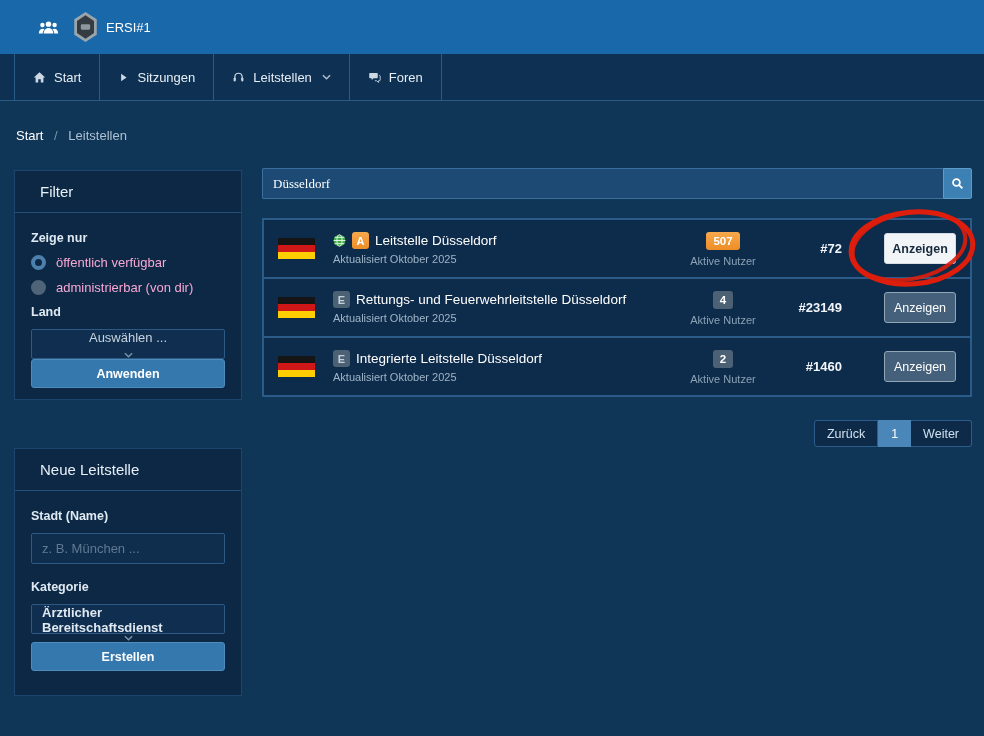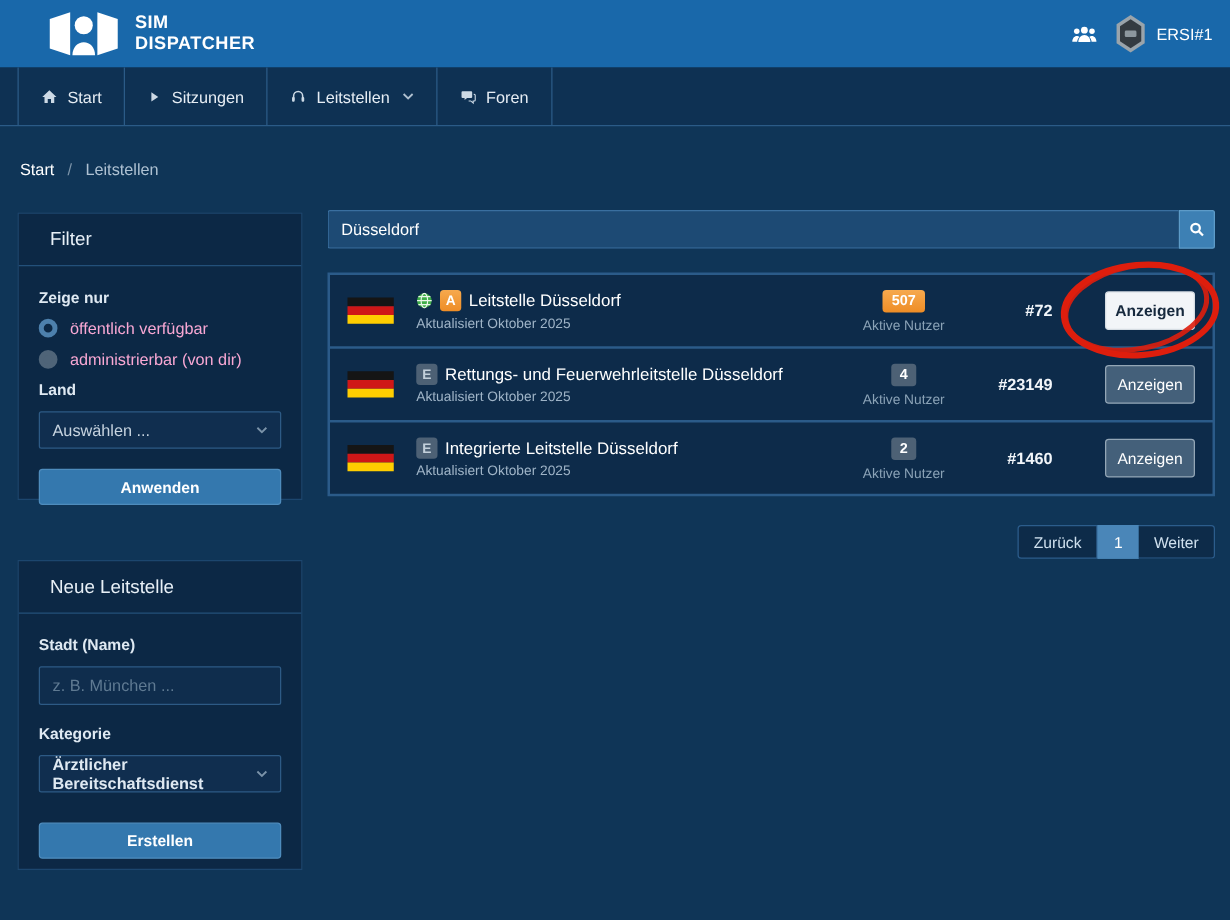--- a/index.html
+++ b/index.html
@@ -60,21 +60,21 @@
   .field-label { font-size:12.5px; font-weight:bold; color:#dfe9f2; margin-bottom:10px; }
   .radio-row { display:flex; align-items:center; gap:10px; margin-bottom:10px; cursor:pointer; }
   .radio { width:15px; height:15px; border-radius:50%; flex:0 0 auto; }
   .radio.selected { background:#0c2845; border:4px solid #4d80ac; }
   .radio.unselected { background:#4f6478; border:4px solid #4f6478; }
   .radio-label { font-size:13px; color:#f9a8d4; }
 
   .fake-select {
     height:30px; border:1px solid #2d5a85; background:#102e4f; border-radius:2px;
     display:flex; align-items:center; justify-content:space-between;
-    padding:0 10px; font-size:13px; color:#c6d3df; cursor:pointer; margin-bottom:16px;
+    padding:0 10px; font-size:13px; color:#c6d3df; cursor:pointer; flex-direction:column;
   }
   .fake-select .caret { color:#7b93a9; display:flex; }
 
   .btn-accent {
     width:100%; height:29px; background:#3478ae; border:1px solid #4e8cbd; border-radius:3px;
     color:#fff; font-size:12.5px; font-weight:bold; font-family:"Liberation Sans",sans-serif; cursor:pointer;
   }
   .mt8 { margin-top:8px; }
   .text-input {
     width:100%; height:31px; background:#0f2d4d; border:1px solid #2d5a85; border-radius:2px;
@@ -83,21 +83,21 @@
   }
   .text-input::placeholder { color:#5f7a92; }
 
   
   .search-bar {
     position:absolute; left:262px; top:168px; width:710px; height:31px; display:flex;
   }
   .search-input {
     flex:1; height:31px; background:#1d4a74; border:1px solid #3a6f9f; border-right:none;
     border-radius:2px 0 0 2px; color:#fff; font-size:13px; padding:0 10px;
-    font-family:Liberation Sans, sans-serif;
+    font-family:Liberation Serif, serif;
   }
   .search-btn {
     width:29px; height:31px; background:#3d80b4; border:1px solid #5d9bc8; border-radius:0 2px 2px 0;
     display:flex; align-items:center; justify-content:center; cursor:pointer;
   }
 
   .results {
     position:absolute; left:262px; top:218px; width:710px;
     background:#2b5b89; padding:2px; display:flex; flex-direction:column; gap:2px;
   }
@@ -150,34 +150,20 @@
     position:absolute; left:846px; top:205px; width:140px; height:88px;
     pointer-events:none; z-index:5;
   }
 </style>
 </head>
 <body>
 
 <div class="app">
 
   <header class="top-header">
-    <div class="brand">
-      <span style="display:flex;">
-        <svg viewBox="0 0 64 44" width="58" height="40" fill="#fff">
-          <polygon points="2,9 20,3 20,41 2,35"></polygon>
-          <polygon points="62,9 44,3 44,41 62,35"></polygon>
-          <circle cx="32" cy="14.5" r="8"></circle>
-          <path d="M22 41c0-7 4.5-11.5 10-11.5S42 34 42 41z"></path>
-        </svg>
-      </span>
-      <div class="brand-text">
-        <span>SIM</span>
-        <span>DISPATCHER</span>
-      </div>
-    </div>
     <div class="header-right">
       <span class="icon-btn">
         <svg viewBox="0 0 20 14" width="21" height="15" fill="#fff">
           <circle cx="4.2" cy="4.6" r="2.1"></circle>
             <circle cx="15.8" cy="4.6" r="2.1"></circle>
           <path d="M.8 12.6c0-2.6 1.6-4.4 3.4-4.4.9 0 1.4.3 2 .8-1 1-1.6 2.3-1.7 3.6z"></path>
           <path d="M19.2 12.6c0-2.6-1.6-4.4-3.4-4.4-.9 0-1.4.3-2 .8 1 1 1.6 2.3 1.7 3.6z"></path>
           <circle cx="10" cy="3.8" r="2.6"></circle>
           <path d="M5.4 12.8C5.4 9.6 7.4 7.4 10 7.4s4.6 2.2 4.6 5.4z"></path>
         </svg>

